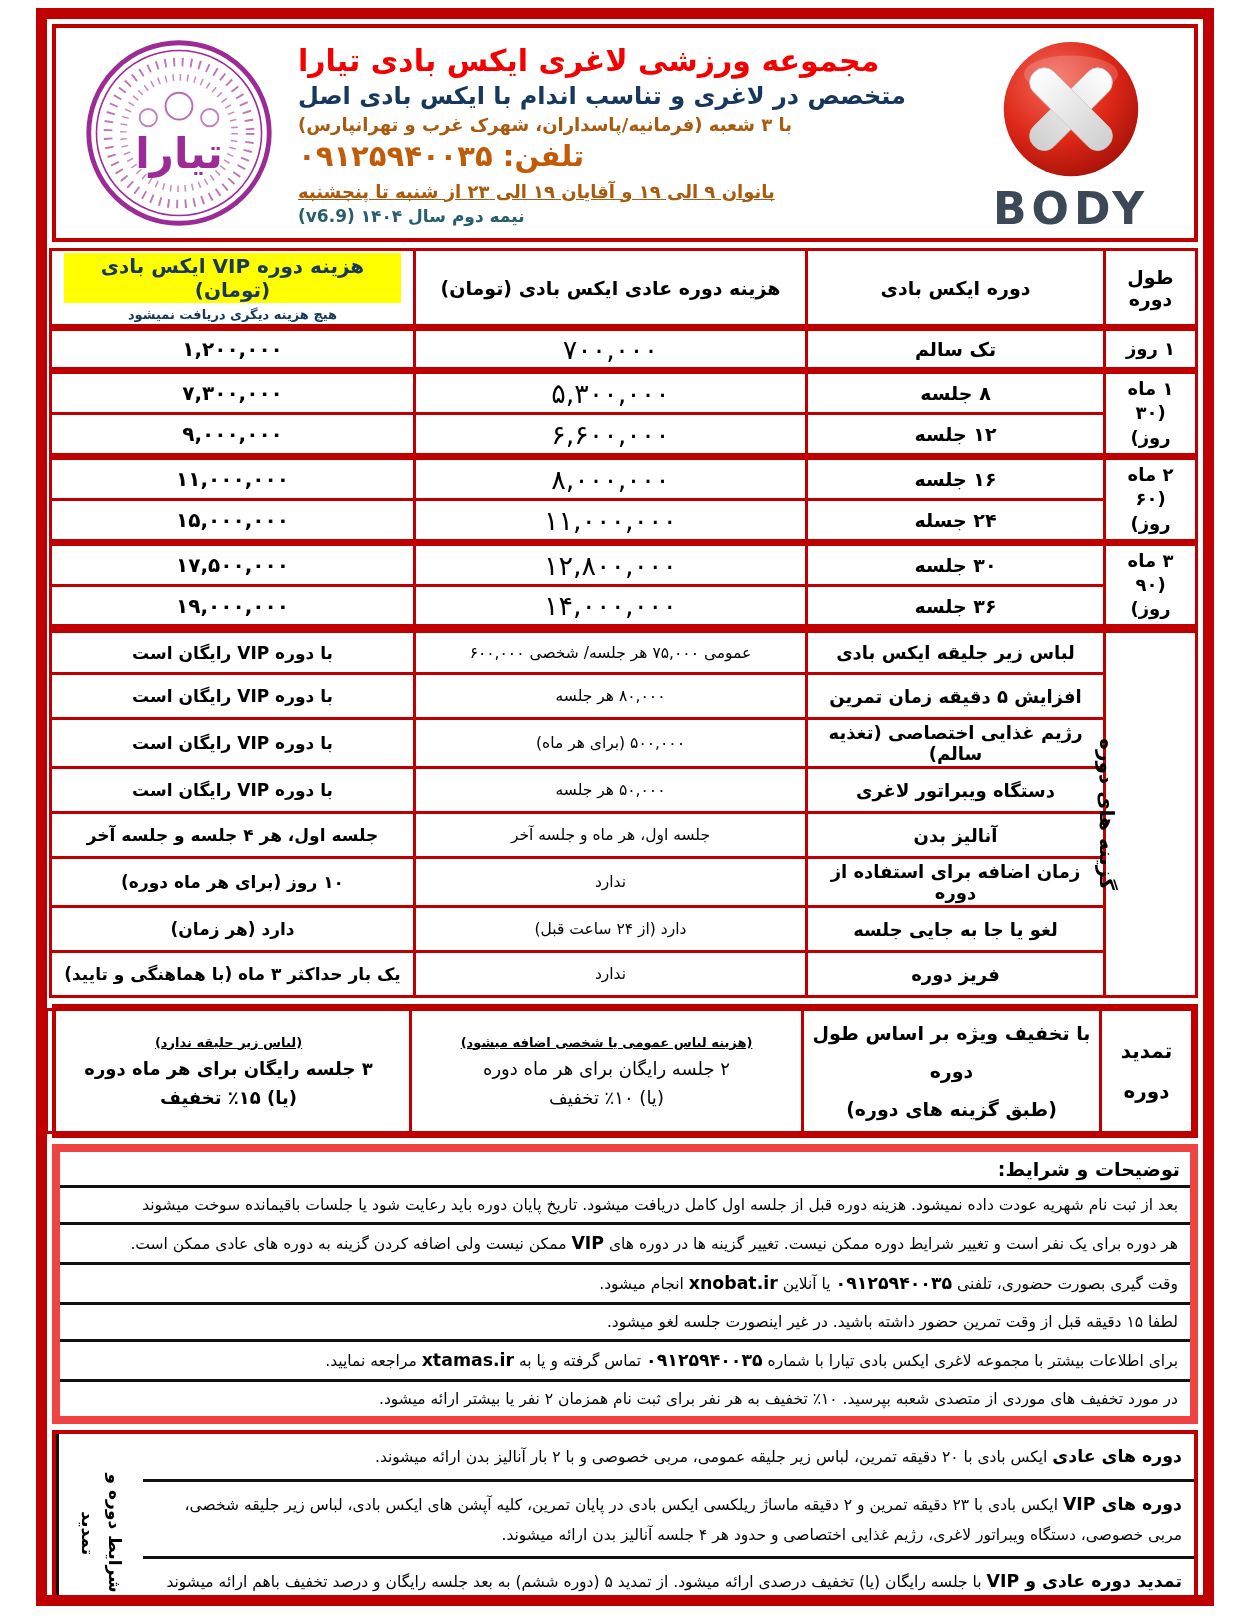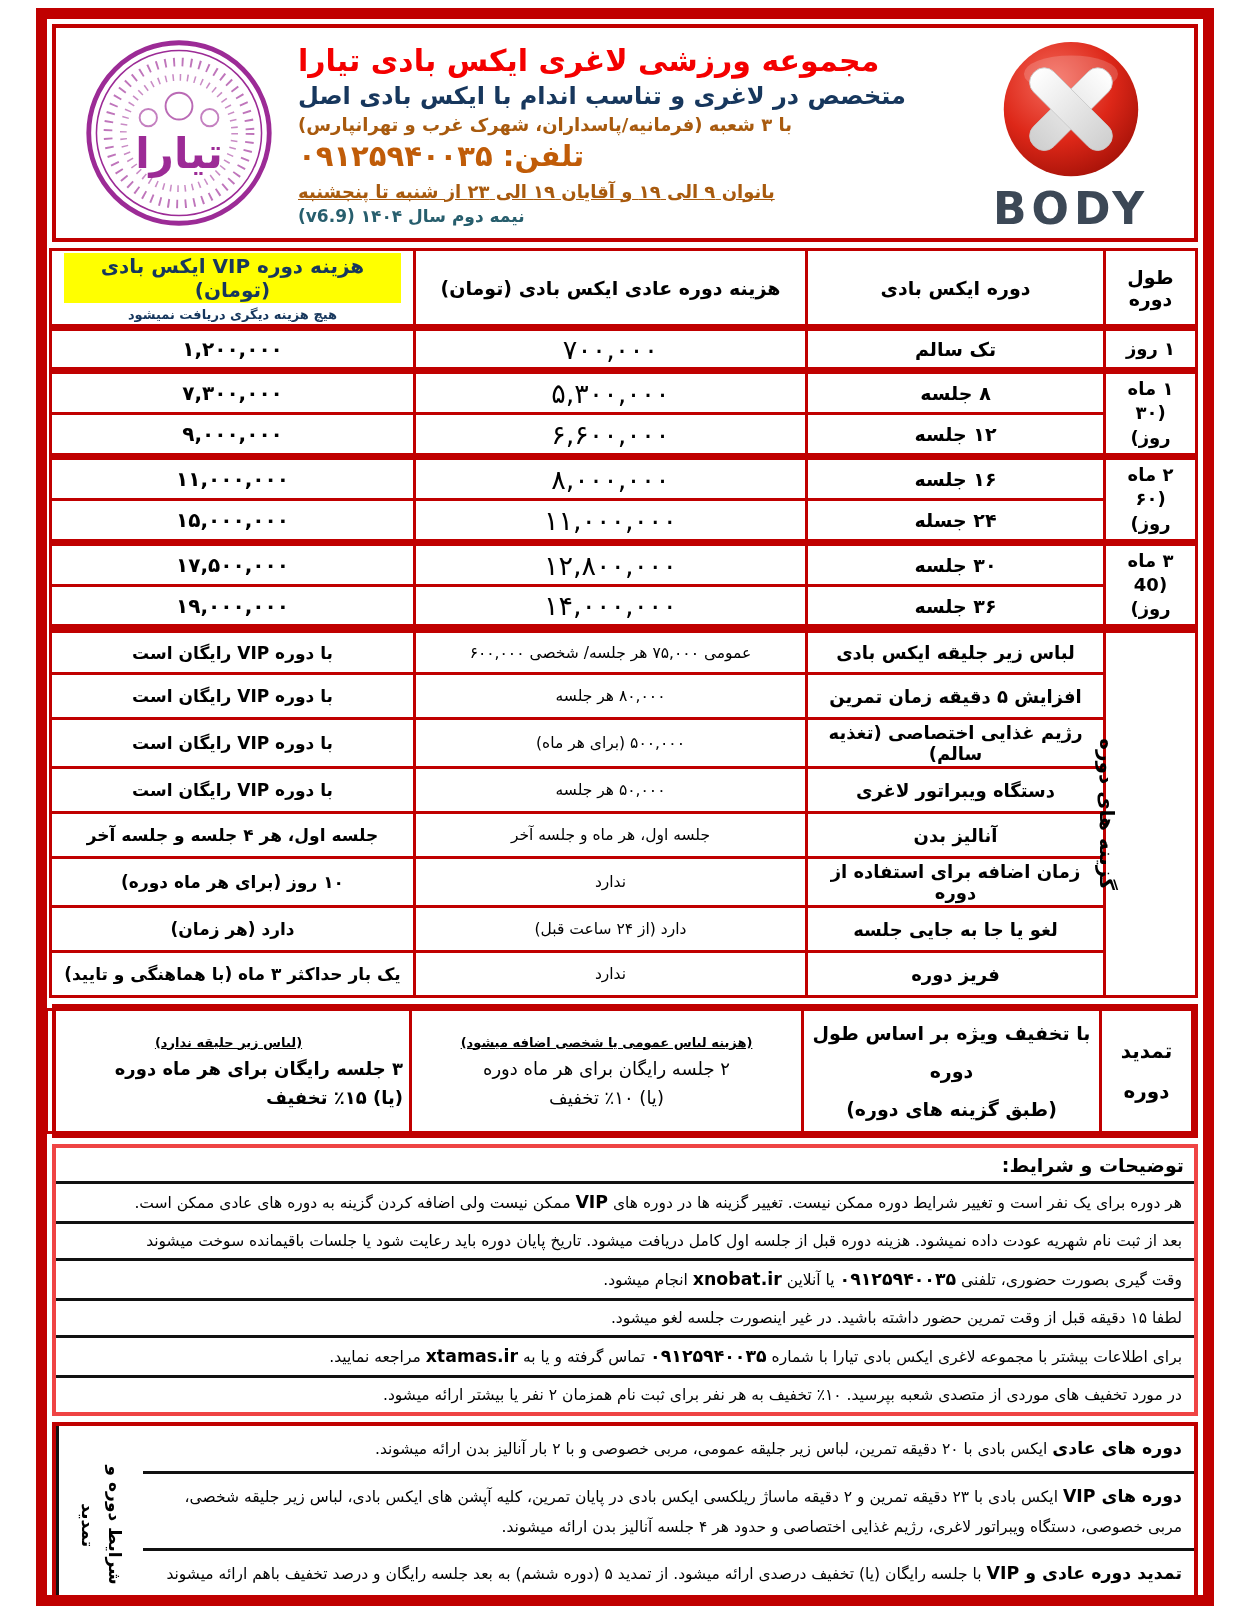--- a/index.html
+++ b/index.html
@@ -41,24 +41,24 @@
   .rot{display:inline-block;transform:rotate(90deg);white-space:nowrap;font-weight:bold;font-size:20px;}
 
   
   .renewal-box{box-sizing:border-box;border:4px solid #C00000;flex:0 0 auto;}
   .rn{width:100%;border-collapse:collapse;table-layout:fixed;height:102px;}
   .rn td{border:3px solid #C00000;text-align:center;vertical-align:middle;padding:3px 6px;box-sizing:border-box;}
   .rn-label div{font-size:20px;font-weight:bold;line-height:2;}
   .rn-course div{font-size:19px;font-weight:bold;line-height:2;}
   .rn-note{font-size:13px;font-weight:bold;text-decoration:underline;}
   .rn-line{font-size:18px;margin-top:8px;}
-  .rn-vip .rn-line{font-weight:bold;text-align:right;}
-
-  
-  .terms-box{box-sizing:border-box;border:4px solid #ef4444;flex:0 0 auto;}
+  .rn-vip .rn-line{font-weight:bold;}
+
+  
+  .terms-box{box-sizing:border-box;border:8px solid #ef4444;flex:0 0 auto;}
   .terms-heading{font-size:19px;font-weight:bold;padding:6px 10px 5px;text-align:right;}
   .term-row{border-top:3px solid #111;padding:5px 12px;font-size:15.5px;text-align:right;line-height:1.55;}
   .seg-b{font-weight:bold;font-size:1.12em;}
 
   
   .cond-box{box-sizing:border-box;border:4px solid #C00000;display:flex;flex:1 1 auto;}
   .cond-label{width:84px;flex:0 0 auto;border-left:3px solid #111;display:flex;align-items:center;justify-content:center;}
   .cond-label .rot2{transform:rotate(90deg);white-space:nowrap;text-align:center;font-weight:bold;font-size:17px;line-height:1.6;}
   .cond-rows{flex:1;display:flex;flex-direction:column;}
   .cond-row{padding:6px 12px;font-size:15.5px;text-align:right;line-height:1.9;flex:1;display:flex;flex-direction:column;justify-content:center;display:block;}
@@ -163,21 +163,21 @@
           <td class="c-vip">۱۱,۰۰۰,۰۰۰</td>
         </tr>
         <tr class="price-row">
           <td class="c-course">۲۴ جسله</td>
           <td class="c-normal">۱۱,۰۰۰,۰۰۰</td>
           <td class="c-vip">۱۵,۰۰۰,۰۰۰</td>
         </tr>
         <tr class="price-row group-start">
           <td class="duration-cell" rowspan="2">
             <div>۳ ماه</div>
-            <div>(40 روز)</div>
+            <div>(۹۰ روز)</div>
           </td>
           <td class="c-course">۳۰ جلسه</td>
           <td class="c-normal">۱۲,۸۰۰,۰۰۰</td>
           <td class="c-vip">۱۷,۵۰۰,۰۰۰</td>
         </tr>
         <tr class="price-row">
           <td class="c-course">۳۶ جلسه</td>
           <td class="c-normal">۱۴,۰۰۰,۰۰۰</td>
           <td class="c-vip">۱۹,۰۰۰,۰۰۰</td>
         </tr>
@@ -254,22 +254,22 @@
           <div class="rn-line">(یا) ۱۵٪ تخفیف</div>
         </td>
       </tr>
     </tbody>
       </table>
   </section>
 
   <section class="terms-box">
     <div class="terms-heading">توضیحات و شرایط:</div>
     <div>
+        <div class="term-row"><span>بعد از ثبت نام شهریه عودت داده نمیشود. هزینه دوره قبل از جلسه اول کامل دریافت میشود. تاریخ پایان دوره باید رعایت شود یا جلسات باقیمانده سوخت میشوند</span></div>
         <div class="term-row"><span>هر دوره برای یک نفر است و تغییر شرایط دوره ممکن نیست. تغییر گزینه ها در دوره های </span><span class="seg-b">VIP</span><span> ممکن نیست ولی اضافه کردن گزینه به دوره های عادی ممکن است.</span></div>
-        <div class="term-row"><span>بعد از ثبت نام شهریه عودت داده نمیشود. هزینه دوره قبل از جلسه اول کامل دریافت میشود. تاریخ پایان دوره باید رعایت شود یا جلسات باقیمانده سوخت میشوند</span></div>
         <div class="term-row"><span>وقت گیری بصورت حضوری، تلفنی </span><span class="seg-b">۰۹۱۲۵۹۴۰۰۳۵</span><span> یا آنلاین </span><span class="seg-b">xnobat.ir</span><span> انجام میشود.</span></div>
         <div class="term-row"><span>لطفا ۱۵ دقیقه قبل از وقت تمرین حضور داشته باشید. در غیر اینصورت جلسه لغو میشود.</span></div>
         <div class="term-row"><span>برای اطلاعات بیشتر با مجموعه لاغری ایکس بادی تیارا با شماره </span><span class="seg-b">۰۹۱۲۵۹۴۰۰۳۵</span><span> تماس گرفته و یا به </span><span class="seg-b">xtamas.ir</span><span> مراجعه نمایید.</span></div>
         <div class="term-row"><span>در مورد تخفیف های موردی از متصدی شعبه بپرسید. ۱۰٪ تخفیف به هر نفر برای ثبت نام همزمان ۲ نفر یا بیشتر ارائه میشود.</span></div>
       </div>
   </section>
 
   <section class="cond-box">
     <div class="cond-rows">
         <div class="cond-row"><span class="seg-b">دوره های عادی</span><span> ایکس بادی با ۲۰ دقیقه تمرین، لباس زیر جلیقه عمومی، مربی خصوصی و با ۲ بار آنالیز بدن ارائه میشوند.</span></div>

